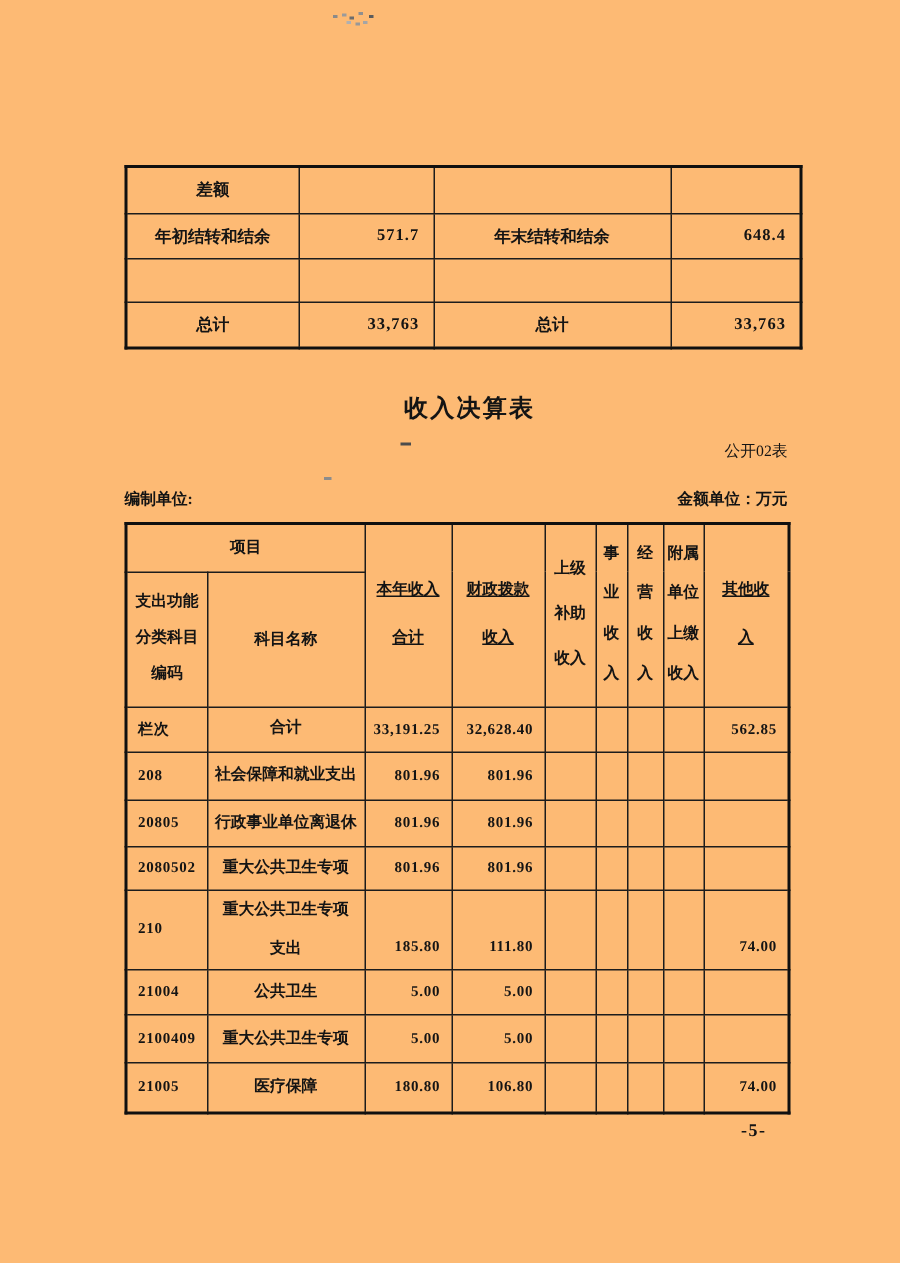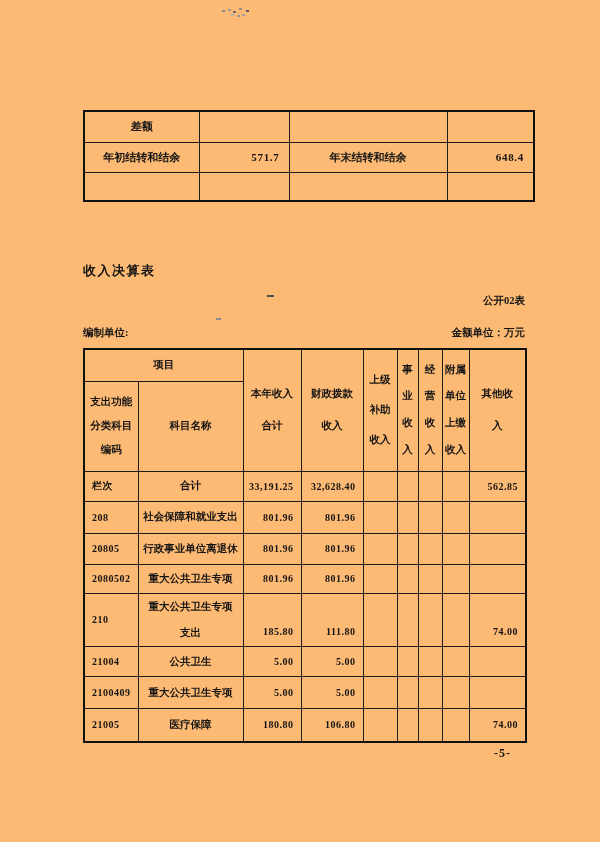--- a/index.html
+++ b/index.html
@@ -36,25 +36,25 @@
   #summary-body tr:nth-child(1) { height:31px; }
   #summary-body tr:nth-child(2) { height:30px; }
   #summary-body tr:nth-child(3) { height:29px; }
   #summary-body tr:nth-child(4) { height:31px; }
   .summary-table td.lab { text-align:center; }
   .summary-table td.val { text-align:right; padding-right:9px; letter-spacing:0.7px; }
 
   
   .doc-title {
     position:absolute; left:83px; top:262px; width:460px;
-    text-align:left; font-size:13px; font-weight:bold; letter-spacing:1.5px;
+    text-align:center; font-size:16px; font-weight:bold; letter-spacing:1.5px;
   }
   .table-code {
     position:absolute; left:83px; top:294px; width:442px;
-    text-align:right; font-size:10.5px; font-weight:bold;
+    text-align:right; font-size:10.5px; font-weight:normal;
   }
   .meta-row {
     position:absolute; left:83px; top:326px; width:442px;
     display:flex; justify-content:space-between;
     font-size:10.5px; font-weight:bold;
   }
 
   
   .main-table {
     position:absolute; left:83px; top:348px; width:442px;
@@ -63,21 +63,21 @@
   .main-table th, .main-table td {
     border:1.6px solid #1c1c1c;
     font-size:10.5px; font-weight:bold;
     padding:0; overflow:hidden; vertical-align:middle;
   }
   .main-table thead tr:nth-child(1) { height:32px; }
   .main-table thead tr:nth-child(2) { height:90px; }
   .h-item  { text-align:center; }
   .h-code  { text-align:center; line-height:2.3; }
   .h-name  { text-align:center; }
-  .h-two   { text-align:center; line-height:3.1; }
+  .h-two   { text-align:center; line-height:3.1;text-decoration:underline; }
   .h-three { text-align:center; line-height:2.9; }
   .h-vert  { text-align:center; line-height:2.55; }
 
   #income-body tr:nth-child(1) { height:30px; }
   #income-body tr:nth-child(2) { height:32px; }
   #income-body tr:nth-child(3) { height:31px; }
   #income-body tr:nth-child(4) { height:29px; }
   #income-body tr:nth-child(5) { height:53px; }
   #income-body tr:nth-child(6) { height:30px;padding-left:12px; }
   #income-body tr:nth-child(7) { height:32px;padding-left:12px; }
@@ -121,20 +121,26 @@
           <td class="lab">年初结转和结余</td>
           <td class="val">571.7</td>
           <td class="lab">年末结转和结余</td>
           <td class="val">648.4</td>
         </tr>
         <tr>
           <td class="lab"></td>
           <td class="val"></td>
           <td class="lab"></td>
           <td class="val"></td>
+        </tr>
+        <tr>
+          <td class="lab">总计</td>
+          <td class="val">33,763</td>
+          <td class="lab">总计</td>
+          <td class="val">33,763</td>
         </tr>
       </tbody>
   </table>
 
   <div class="doc-title">收入决算表</div>
   <div class="table-code">公开02表</div>
 
   <div class="meta-row">
     <span>编制单位:</span>
     <span>金额单位：万元</span>

